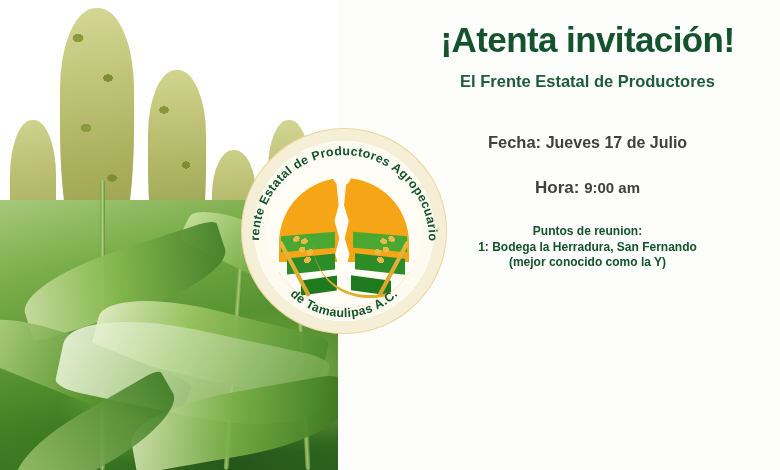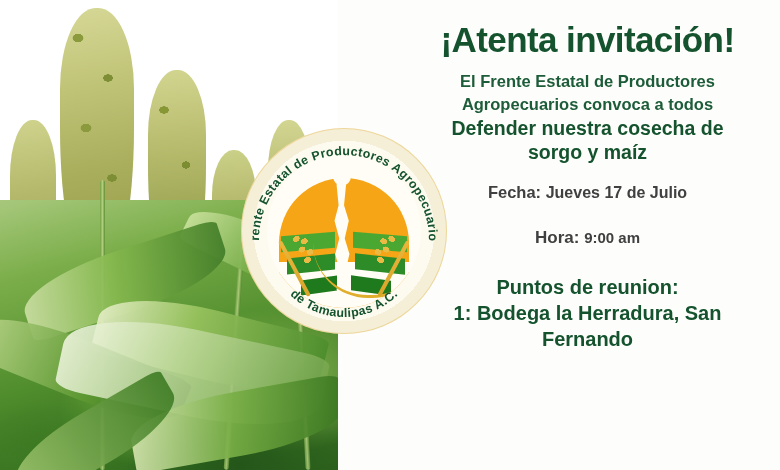--- a/index.html
+++ b/index.html
@@ -227,21 +227,21 @@
     margin:2px 0 0;font-size:16px;font-weight:bold;color:#404040;
   }
   .kv .lbl{font-weight:bold;}
   .kv .val{font-weight:bold;}
   .kv.fecha{margin-top:18px;font-size:16.5px;}
   .kv.fecha .val{font-size:16px;}
   .kv.hora{margin-top:26px;font-size:17px;}
   .kv.hora .val{font-size:15px;}
   .meet{
     margin:26px auto 0;width:352px;
-    font-size:20px;font-weight:bold;line-height:1.3;color:#14532d;
+    font-size:12px;font-weight:bold;line-height:1.3;color:#14532d;
   }
   .meet .mtitle{display:block;}
   .meet .mline{display:block;}
 </style>
 </head>
 <body>
 
 <div id="poster">
 
   <div class="photo">
@@ -309,37 +309,34 @@
       </text>
     </svg>
   </div>
 
   <div class="content">
 
     <h1 class="headline">¡Atenta invitación!</h1>
 
     <div class="intro">
       <span>El Frente Estatal de Productores</span><br>
-      <span>Agropecuarios convoca a todos</span><br>
-    </div>
-
-    <div class="tema-body">
-      <span>Defender nuestra cosecha de</span><br>
-      <span>sorgo y maíz</span>
-    </div>
+      <br>
+    </div>
+
 
     <div class="kv fecha">
       <span class="lbl">Fecha:</span>
       <span class="val">Jueves 17 de Julio</span>
     </div>
 
     <div class="kv hora">
       <span class="lbl">Hora:</span>
       <span class="val">9:00 am</span>
     </div>
 
     <div class="meet">
       <span class="mtitle">Puntos de reunion:</span>
       <span class="mline">1: Bodega la Herradura, San Fernando</span>
+      <span class="mline">(mejor conocido como la Y)</span>
     </div>
 
   </div>
 </div>
 
 </body></html>

